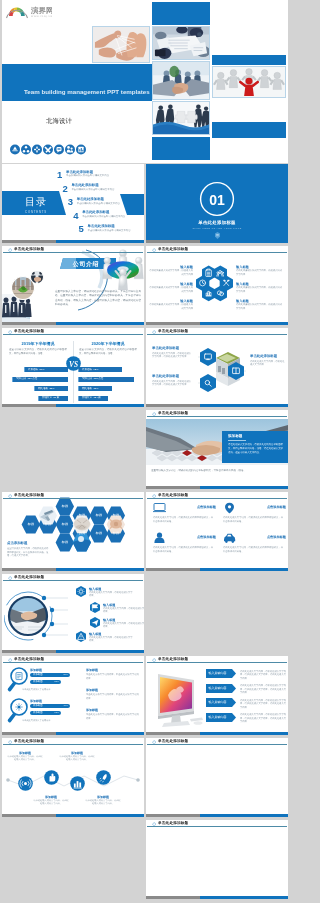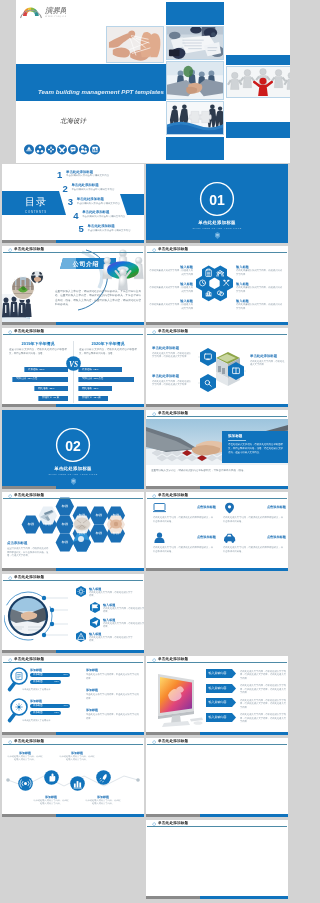--- a/index.html
+++ b/index.html
@@ -1,20 +1,20 @@
 <!DOCTYPE html>
 <html><head>
 <meta charset="utf-8">
 <style>
   html,body{margin:0;padding:0;}
   body{width:290px;height:903px;background:#d3d3d3;font-family:"Liberation Sans",sans-serif;overflow:hidden;}
   .page{position:relative;width:290px;height:903px;background:#d3d3d3;}
   .slide{position:absolute;background:#fff;overflow:hidden;box-sizing:border-box;}
   
-  #cover{left:16px;top:0;width:286px;height:163px;font-style:italic;}
+  #cover{left:2px;top:0;width:286px;height:163px;}
   .logo{position:absolute;left:4px;top:3px;width:46px;height:16px;}
   .ttlbar{position:absolute;left:0;top:64px;width:150px;height:37px;background:#1073bd;}
   .ttlbar .t1{position:absolute;left:8px;top:5px;font-size:13.5px;line-height:16px;font-weight:bold;color:#fff;letter-spacing:0px;white-space:nowrap;}
   .ttlbar .t2{position:absolute;left:22px;top:24px;font-size:6.2px;line-height:8px;font-weight:bold;color:#dceaf6;white-space:nowrap;}
   .author{position:absolute;left:44px;top:117px;font-size:6.5px;color:#333;}
   .iconrow{position:absolute;left:8px;top:141px;}
   .tile{position:absolute;}
   .blk{background:#1073bd;}
   .ph{border:1px solid #b8d4e8;box-sizing:border-box;overflow:hidden;background:#e9eef2;}
   .ph svg{display:block;width:100%;height:100%;}
@@ -625,35 +625,20 @@
           <path d="M5 2 L8 5 L5 8 L2 5 Z" fill="#ffffff"></path>
         </svg>
         <span class="htxt">单击此处添加标题</span>
         <span class="hline"></span>
       </div>
       <div class="sfoot">
         <i></i>
       </div>
     </div>
 
-  <div class="slide cs sect" id="s8" style="left:2px;top:410px;background:#1073bd;">
-      <svg class="abs" style="left:52px;top:16px;" width="38" height="38" viewBox="0 0 38 38">
-        <circle cx="19" cy="19" r="16.4" fill="none" stroke="#fff" stroke-width="1.4"></circle>
-        <text x="19" y="24.6" text-anchor="middle" font-family="'Liberation Sans',sans-serif" font-size="14" font-weight="bold" fill="#fff">02</text>
-      </svg>
-      <div class="abs" style="left:0;top:56px;width:142px;text-align:center;font-size:4.4px;line-height:6px;color:#fff;font-weight:bold;letter-spacing:0.3px;">单击此处添加标题</div>
-      <div class="abs" style="left:0;top:63px;width:142px;text-align:center;font-size:2.2px;line-height:3.4px;color:#a9cde9;letter-spacing:0.5px;">CLICK HERE TO ADD YOUR TITLE</div>
-      <svg class="abs" style="left:68.5px;top:68px;" width="5" height="7" viewBox="0 0 5 7">
-        <path d="M2.5 0 L5 1.4 V4.4 L2.5 7 L0 4.4 V1.4 Z" fill="#53a0d8"></path>
-        <path d="M1.2 2.5 h2.6 M1.2 3.7 h2.6" stroke="#fff" stroke-width="0.45"></path>
-      </svg>
-      <div class="sfoot">
-        <i></i>
-      </div>
-    </div>
   <div class="slide cs" id="s9" style="left:146px;top:410px;">
     <svg class="abs" style="left:0;top:9px;width:142px;height:46px;" viewBox="0 0 142 46" preserveAspectRatio="none">
       <defs>
           <linearGradient id="hsky" x1="0" y1="0" x2="0" y2="1">
             <stop offset="0" stop-color="#9cc4dd"></stop>
             <stop offset="1" stop-color="#dfe9f0"></stop>
           </linearGradient>
         </defs>
       <rect width="142" height="46" fill="url(#hsky)"></rect>
       <rect y="30" width="142" height="16" fill="#eef2f5"></rect>

